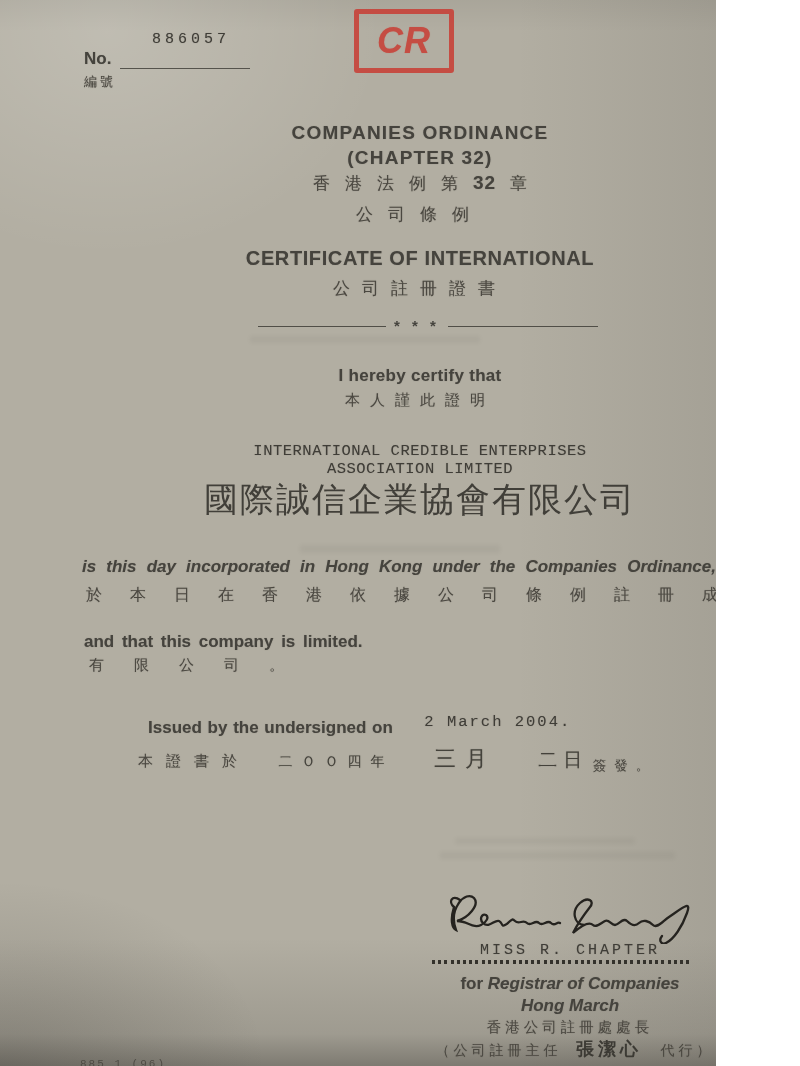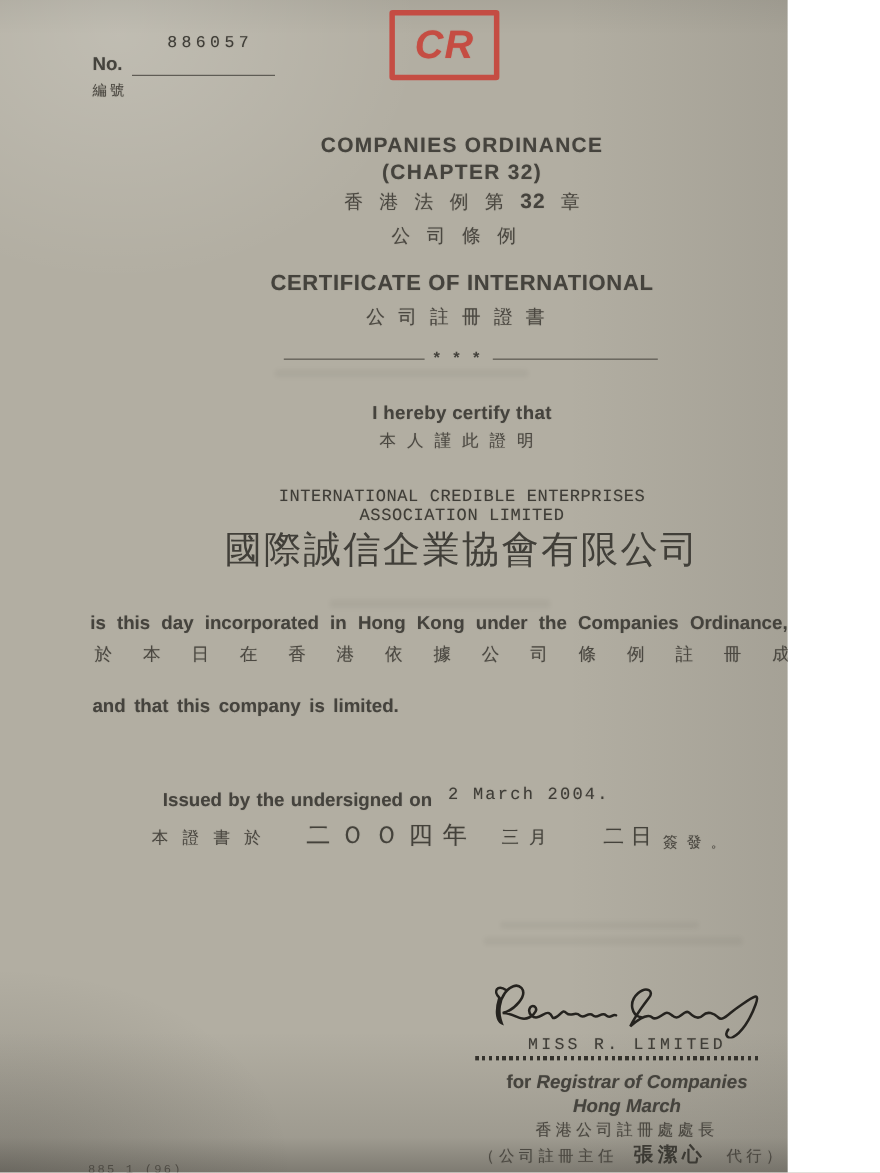--- a/index.html
+++ b/index.html
@@ -77,46 +77,47 @@
     <span class="dline" style="flex:1;"></span>
   </div>
 
   <div class="abs centercol sansb soft" style="top:366px;font-size:17px;letter-spacing:0.3px;">I hereby certify that</div>
   <div class="abs centercol cjk soft" style="top:391px;font-size:15px;letter-spacing:10px;">本人謹此證明</div>
 
   <div class="abs centercol mono soft" style="top:442px;font-size:15.5px;letter-spacing:0.5px;">INTERNATIONAL CREDIBLE ENTERPRISES</div>
   <div class="abs centercol cjk" style="top:477px;font-size:34px;letter-spacing:2px;color:#413f39;">國際誠信企業協會有限公司</div>
   <div class="abs centercol mono soft" style="top:460px;font-size:15.5px;letter-spacing:0.5px;">ASSOCIATION LIMITED</div>
 
-  <div class="abs sansb soft jline" style="left:82px;top:557px;width:634px;font-size:17px;word-spacing:2px;">is this day incorporated in Hong Kong under the Companies Ordinance,</div>
+  <div class="abs sansb soft jline" style="left:82px;top:557px;width:634px;font-size:17px;word-spacing:2px;font-style:italic;">is this day incorporated in Hong Kong under the Companies Ordinance,</div>
   <div class="abs cjk soft" style="left:86px;top:585px;font-size:16px;letter-spacing:28px;white-space:nowrap;">於本日在香港依據公司條例註冊成為</div>
 
   <div class="abs sansb soft" style="left:84px;top:632px;font-size:17px;word-spacing:3px;">and that this company is limited.</div>
+  <div class="abs cjk soft" style="left:89px;top:656px;font-size:15px;letter-spacing:30px;white-space:nowrap;">有限公司。</div>
 
   <div class="abs" style="left:148px;top:718px;white-space:nowrap;">
     <span class="sansb soft" style="font-size:17px;word-spacing:1px;">Issued by the undersigned on</span>
-    <span class="mono soft" style="font-size:15.5px;letter-spacing:2px;margin-left:10px;display:inline-block;transform:translateY(-7px);">2 March 2004.</span>
+    <span class="mono soft" style="font-size:15.5px;letter-spacing:2px;margin-left:27px;display:inline-block;transform:translateY(-7px);">2 March 2004.</span>
   </div>
   <div class="abs" style="left:138px;top:744px;white-space:nowrap;">
     <span class="cjk soft" style="font-size:15px;letter-spacing:13px;">本證書於</span>
-    <span class="cjk soft" style="font-size:22px;letter-spacing:9px;margin-left:24px;color:#44423b;">二ＯＯ四年</span>
-    <span class="cjk soft" style="font-size:16px;letter-spacing:9px;margin-left:18px;color:#44423b;">三月</span>
+    <span class="cjk soft" style="font-size:14px;letter-spacing:9px;margin-left:24px;color:#44423b;">二ＯＯ四年</span>
+    <span class="cjk soft" style="font-size:22px;letter-spacing:9px;margin-left:36px;color:#44423b;">三月</span>
     <span class="cjk soft" style="font-size:19px;letter-spacing:6px;margin-left:38px;color:#44423b;">二日</span>
     <span class="cjk soft" style="font-size:13.5px;letter-spacing:8px;display:inline-block;transform:translateY(4px);">簽發。</span>
   </div>
 
   <svg class="abs" style="left:438px;top:886px;" width="290" height="58" viewBox="0 0 290 58">
     <g fill="none" stroke="#25231f" stroke-width="2.3" stroke-linecap="round">
       <path d="M22 14 C 14 8 10 16 16 21 C 12 34 14 42 18 44 C 10 22 28 4 36 12 C 42 19 30 32 19 35 C 30 35 35 43 43 39 C 49 36 51 31 48 29 C 44 27 41 33 45 37 C 51 43 57 33 61 35 C 65 37 63 41 67 39 C 73 36 73 31 77 35 C 81 39 85 33 89 37 C 93 41 97 33 101 37 C 105 41 109 33 113 37 C 117 41 119 35 122 37"></path>
       <path d="M146 39 C 136 38 133 25 142 17 C 150 10 157 15 152 21 C 145 30 138 41 135 47 C 143 40 151 35 155 39 C 158 42 163 37 167 35 C 171 33 173 39 177 39 C 181 39 185 31 189 35 C 193 39 197 41 201 37 C 205 33 211 35 215 39 C 219 43 225 35 231 31 C 243 23 254 13 249 27 C 244 41 236 53 228 57 C 224 59 220 55 224 50"></path>
     </g>
   </svg>
   <span class="sr">Rosanna Cheung</span>
 
-  <div class="abs mono soft" style="left:440px;top:942px;width:260px;text-align:center;font-size:15px;letter-spacing:3px;">MISS R. LIMITED</div>
+  <div class="abs mono soft" style="left:440px;top:942px;width:260px;text-align:center;font-size:15px;letter-spacing:3px;">MISS R. CHAPTER</div>
 
   <div id="dotted" class="abs"></div>
 
   <div class="abs sansb soft" style="left:420px;top:974px;width:300px;text-align:center;font-size:17px;">
     <span>for</span>
     <span style="font-style:italic;">Registrar of Companies</span>
   </div>
   <div class="abs sansb soft" style="left:420px;top:996px;width:300px;text-align:center;font-size:17px;font-style:italic;">Hong March</div>
 
   <div class="abs cjk soft" style="left:420px;top:1018px;width:300px;text-align:center;font-size:14.5px;letter-spacing:4px;">香港公司註冊處處長</div>

